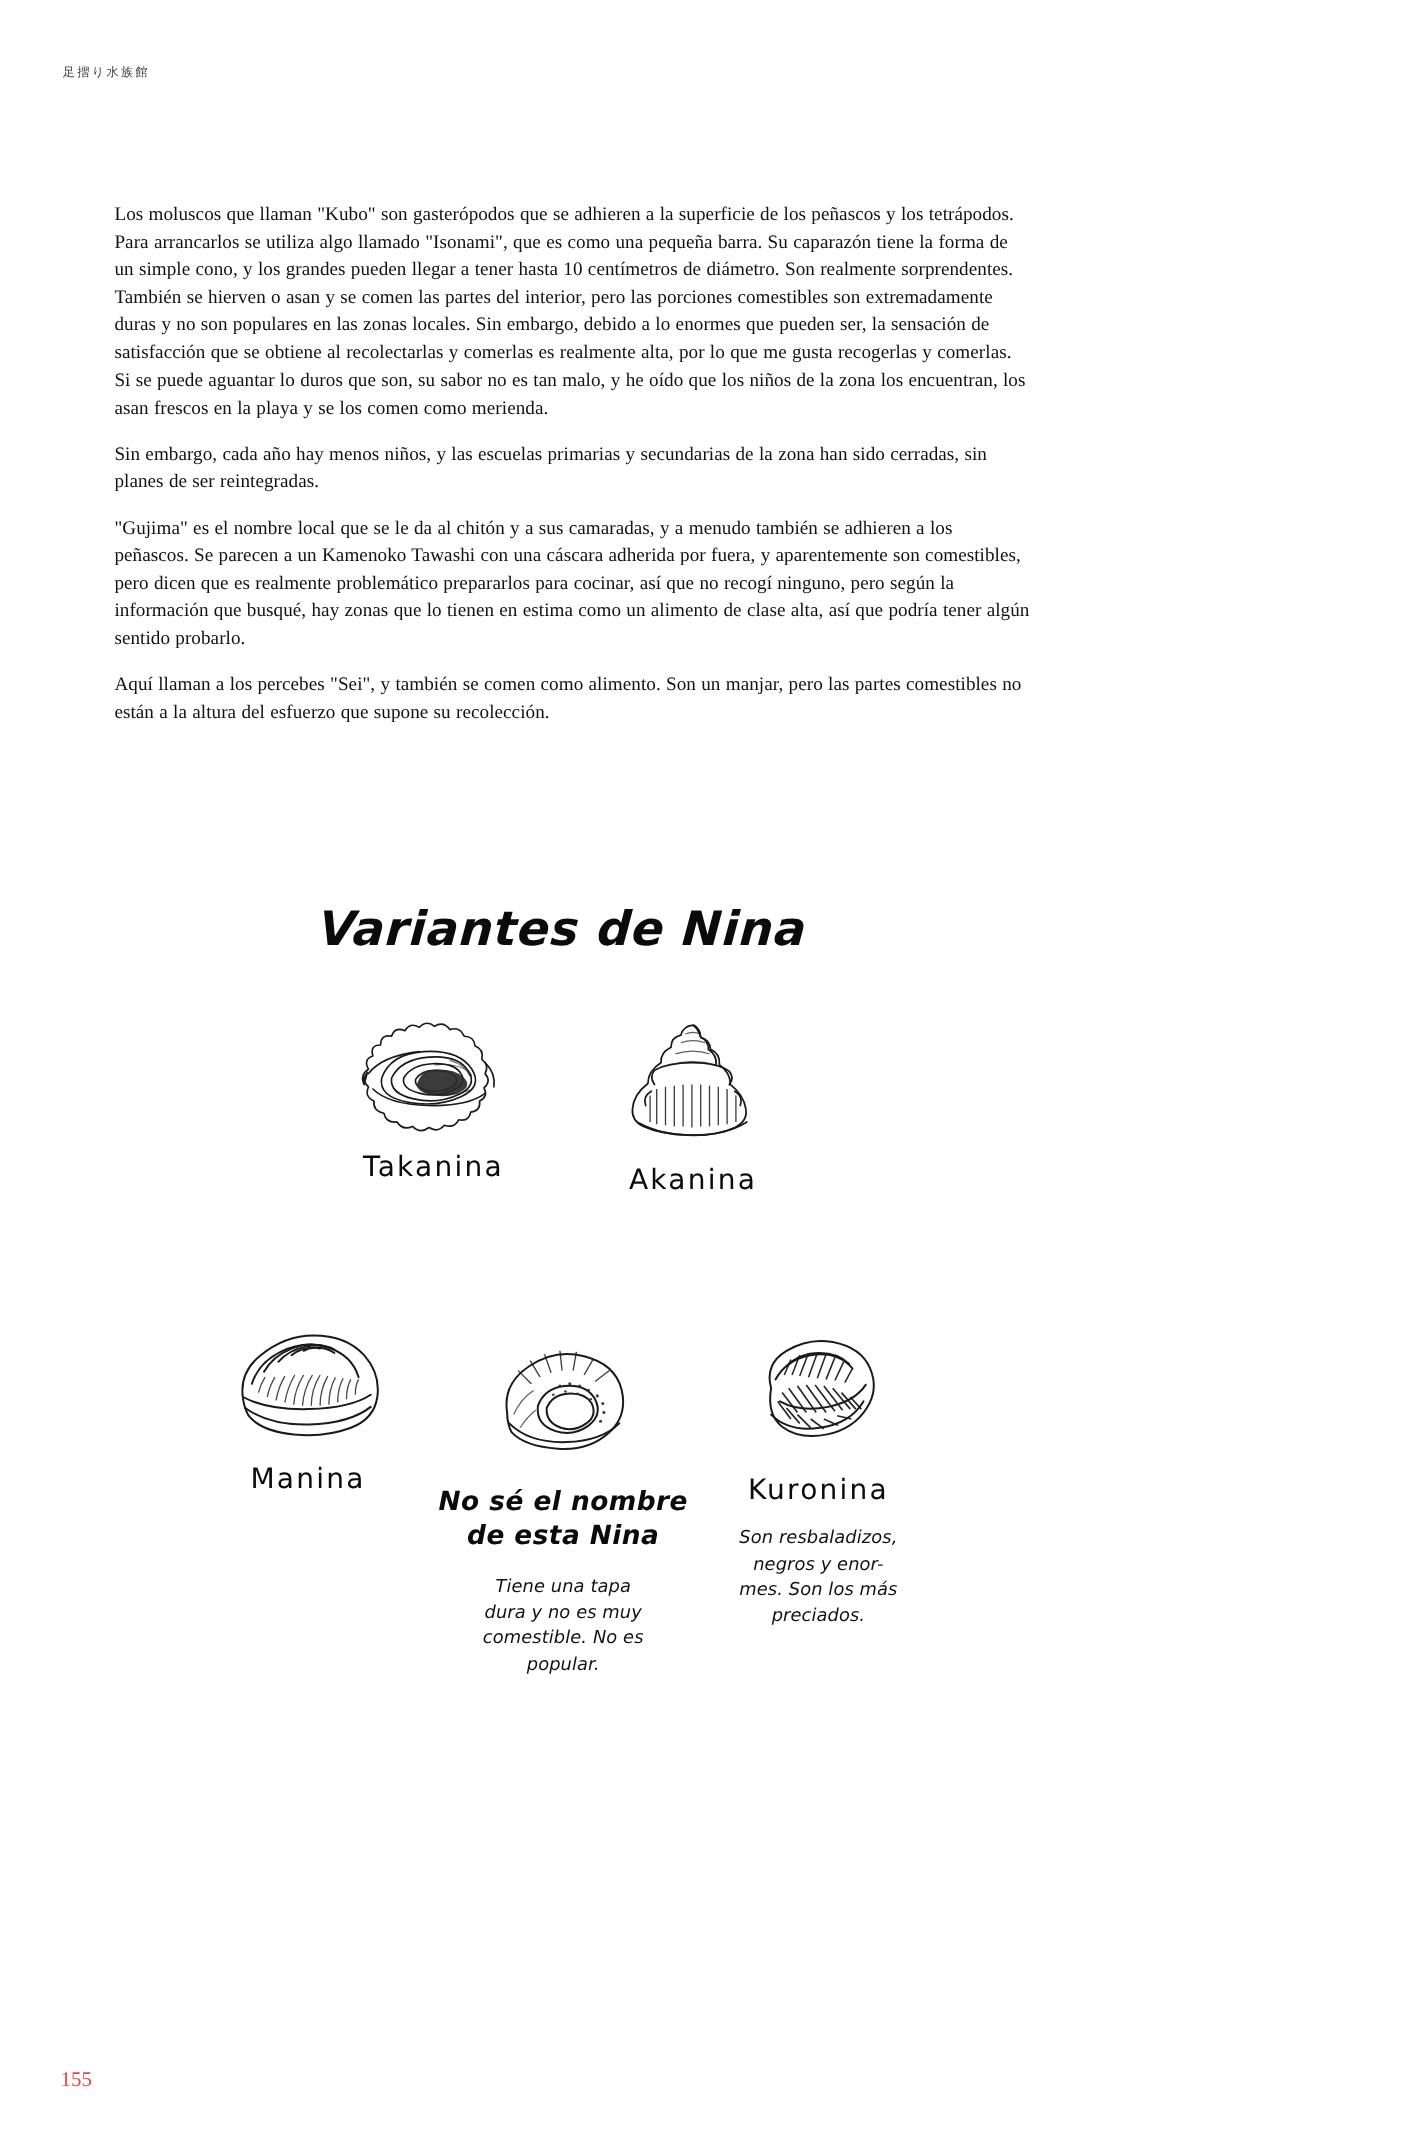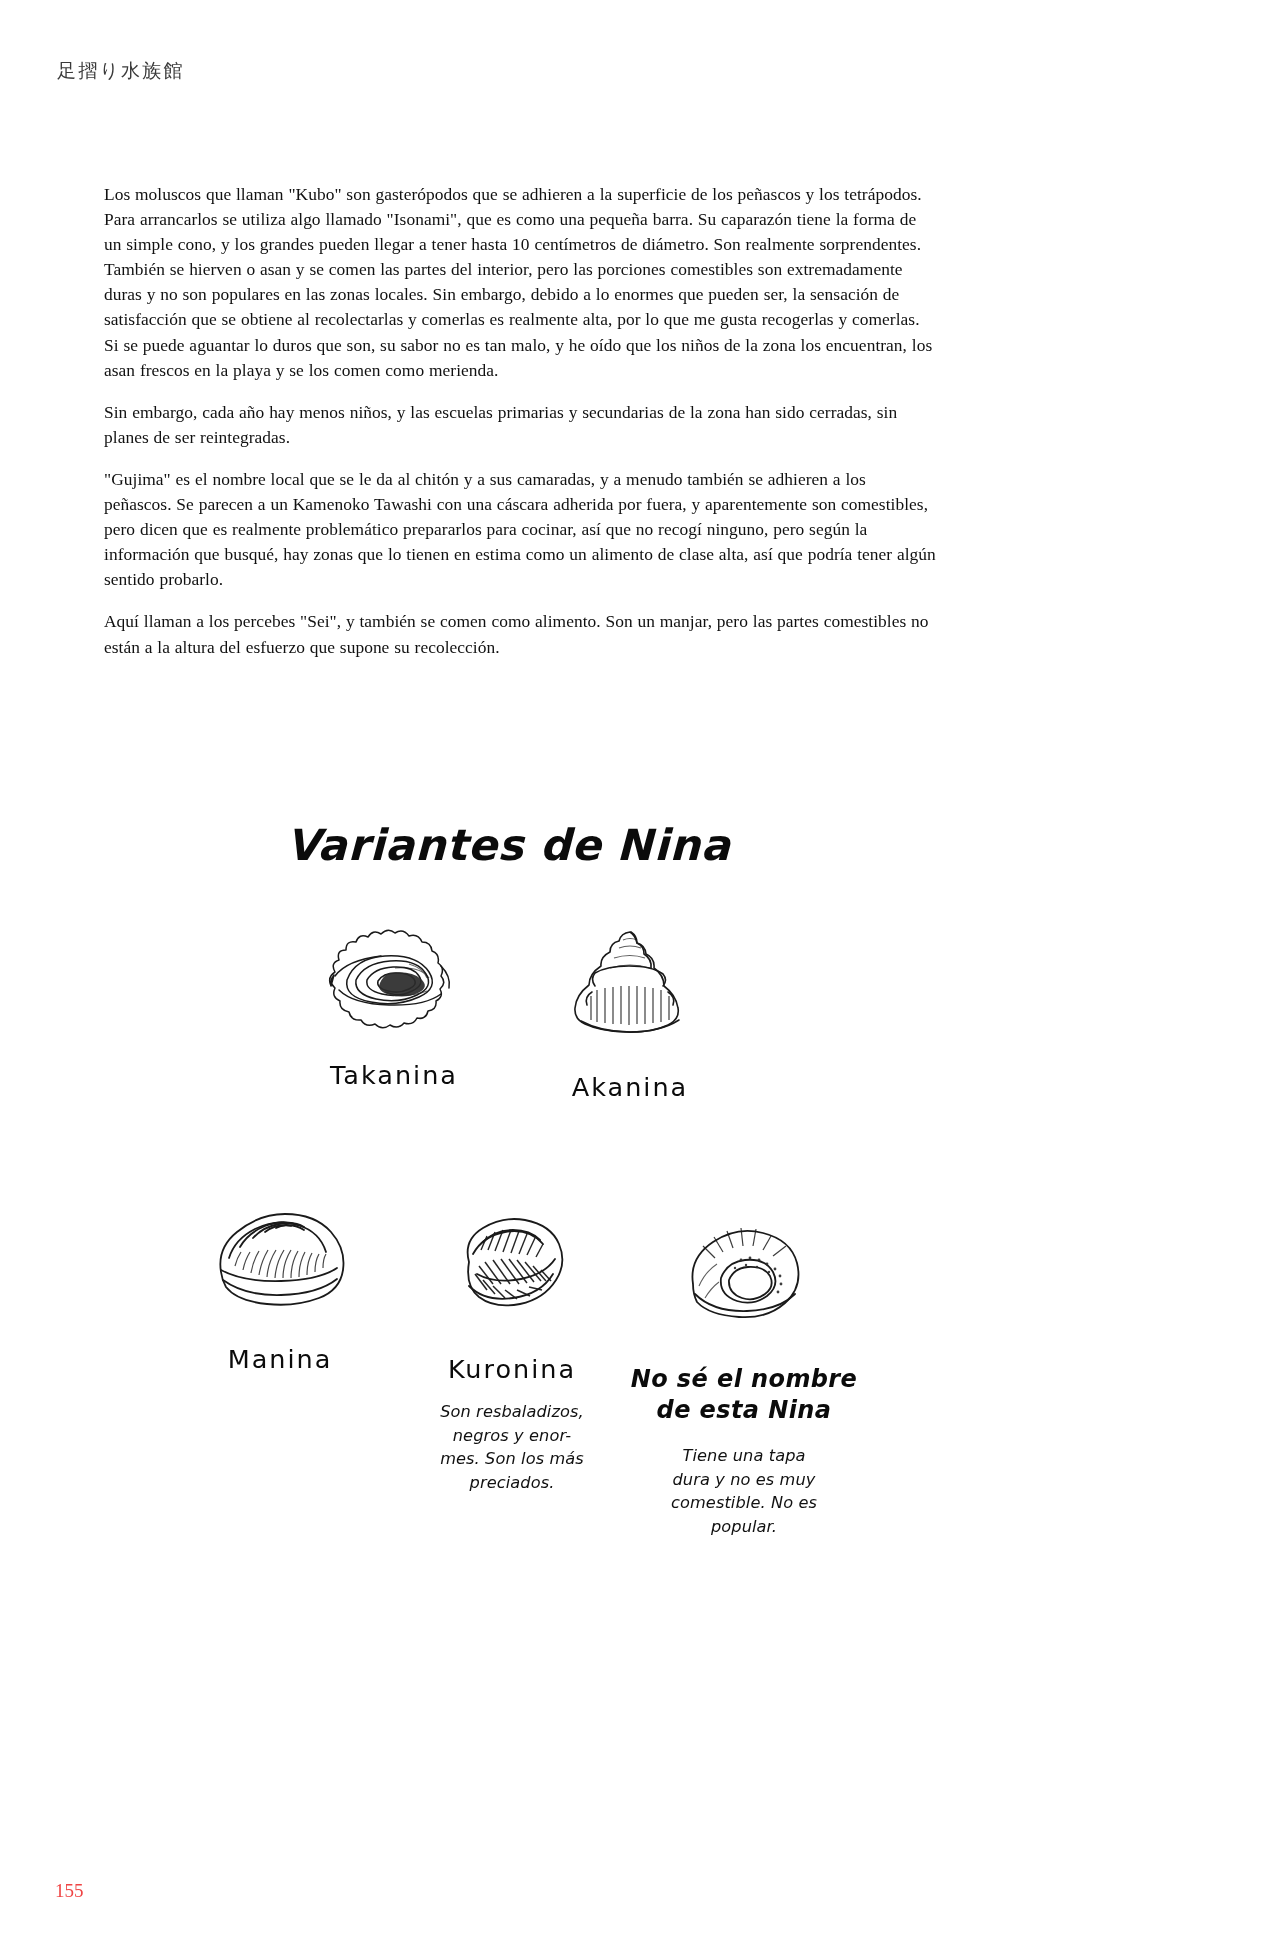--- a/index.html
+++ b/index.html
@@ -23,21 +23,21 @@
     height: 1946px;
     background: #ffffff;
   }
 
   
   .running-header {
     position: absolute;
     left: 57px;
     top: 58px;
     font-family: Liberation Sans, sans-serif;
-    font-size: 19px;
+    font-size: 11px;
     letter-spacing: 2.2px;
     color: #3a3a3a;
     white-space: nowrap;
   }
 
   
   .body-col {
     position: absolute;
     left: 104px;
     top: 182px;
@@ -102,21 +102,21 @@
     display: block;
   }
   .shell-art.tall { height: 132px; }
 
   .shell-name {
     font-family: "DejaVu Sans", sans-serif;
     font-size: 25.5px;
     font-weight: 400;
     letter-spacing: 2.0px;
     color: #0b0b0b;
-    margin-top: 20px;
+    margin-top: 6px;
     text-align: center;
     white-space: nowrap;
   }
   .shell-name.two-line {
     font-style: italic;
     font-weight: 700;
     letter-spacing: 0.4px;
     line-height: 31px;
     white-space: normal;
     font-size: 24px;
@@ -258,20 +258,64 @@
               <path d="M90 86 q1 -15 9 -28"></path>
             <path d="M98 86 q0 -15 8 -28"></path>
               <path d="M106 86 q0 -15 7 -27"></path>
             <path d="M114 85 q0 -14 6 -25"></path>
               <path d="M122 83 q0 -13 5 -22"></path>
             <path d="M130 80 q0 -11 4 -18"></path>
               <path d="M138 76 q0 -9 3 -14"></path>
           </g>
         </svg>
         <div class="shell-name">Manina</div>
+      </div>
+
+      <div class="card card-w2 offset-unknown">
+        <svg class="shell-art tall" viewBox="0 0 190 132">
+          <g fill="none" stroke="#1a1a1a" stroke-width="1.8" stroke-linecap="round" stroke-linejoin="round">
+            <path d="M44 72 q-4 -26 20 -42 q24 -16 50 -9 q28 7 34 30 q6 24 -12 40 q-18 16 -46 14 q-30 -2 -42 -15 q-4 -8 -4 -18 z"></path>
+            <path d="M72 66 q6 -16 24 -18 q20 -2 28 12 q7 14 -6 24 q-14 10 -30 5 q-18 -6 -16 -23 z"></path>
+            <path d="M80 68 q5 -12 19 -13 q16 -1 22 9 q5 11 -5 18 q-11 8 -23 4 q-14 -5 -13 -18 z"></path>
+            <path d="M46 82 q18 18 52 17 q32 -1 48 -17"></path>
+          </g>
+          <g stroke="#1a1a1a" stroke-width="1.2" fill="none" opacity="0.85">
+            <path d="M66 46 l-12 -12"></path>
+              <path d="M74 40 l-9 -15"></path>
+              <path d="M84 36 l-6 -17"></path>
+            <path d="M94 34 l-2 -18"></path>
+              <path d="M104 34 l3 -17"></path>
+              <path d="M114 38 l8 -14"></path>
+            <path d="M124 44 l13 -10"></path>
+          </g>
+          <g fill="#2a2a2a" opacity="0.9">
+            <circle cx="92" cy="48" r="1.4"></circle>
+              <circle cx="101" cy="46" r="1.4"></circle>
+            <circle cx="110" cy="48" r="1.4"></circle>
+              <circle cx="118" cy="52" r="1.4"></circle>
+            <circle cx="126" cy="57" r="1.4"></circle>
+              <circle cx="131" cy="64" r="1.4"></circle>
+            <circle cx="132" cy="72" r="1.4"></circle>
+              <circle cx="129" cy="80" r="1.4"></circle>
+            <circle cx="86" cy="56" r="1.2"></circle>
+              <circle cx="97" cy="53" r="1.2"></circle>
+            <circle cx="108" cy="55" r="1.2"></circle>
+              <circle cx="120" cy="60" r="1.2"></circle>
+          </g>
+          <g fill="none" stroke="#1a1a1a" stroke-width="1.1" opacity="0.7">
+            <path d="M50 74 q6 -14 18 -22"></path>
+            <path d="M56 86 q6 -10 14 -16"></path>
+          </g>
+        </svg>
+        <div class="shell-name two-line">No sé el nombre
+de esta Nina</div>
+        <div class="shell-caption nudge-unknown">Tiene una tapa
+dura y no es muy
+comestible. No es
+popular.</div>
       </div>
 
       <div class="card card-w2 offset-kuronina">
         <svg class="shell-art tall" viewBox="0 0 190 132">
           <g fill="none" stroke="#1a1a1a" stroke-width="1.8" stroke-linecap="round" stroke-linejoin="round">
             <path d="M52 60 q-6 -22 14 -34 q20 -12 42 -8 q26 5 34 24 q8 19 -3 36 q-12 19 -36 24 q-25 5 -41 -7 q-14 -11 -10 -35 z"></path>
             <path d="M56 52 q10 -18 32 -22 q24 -4 38 12"></path>
             <path d="M66 40 q12 -12 30 -12 q17 0 27 10"></path>
             <path d="M60 72 q18 10 44 5 q24 -5 34 -20"></path>
             <path d="M52 84 q16 16 44 12 q28 -4 40 -24"></path>
@@ -304,63 +348,19 @@
               <path d="M112 85 l13 3"></path>
           </g>
         </svg>
         <div class="shell-name">Kuronina</div>
         <div class="shell-caption nudge-kuronina">Son resbaladizos,
 negros y enor-
 mes. Son los más
 preciados.</div>
       </div>
 
-      <div class="card card-w2 offset-unknown">
-        <svg class="shell-art tall" viewBox="0 0 190 132">
-          <g fill="none" stroke="#1a1a1a" stroke-width="1.8" stroke-linecap="round" stroke-linejoin="round">
-            <path d="M44 72 q-4 -26 20 -42 q24 -16 50 -9 q28 7 34 30 q6 24 -12 40 q-18 16 -46 14 q-30 -2 -42 -15 q-4 -8 -4 -18 z"></path>
-            <path d="M72 66 q6 -16 24 -18 q20 -2 28 12 q7 14 -6 24 q-14 10 -30 5 q-18 -6 -16 -23 z"></path>
-            <path d="M80 68 q5 -12 19 -13 q16 -1 22 9 q5 11 -5 18 q-11 8 -23 4 q-14 -5 -13 -18 z"></path>
-            <path d="M46 82 q18 18 52 17 q32 -1 48 -17"></path>
-          </g>
-          <g stroke="#1a1a1a" stroke-width="1.2" fill="none" opacity="0.85">
-            <path d="M66 46 l-12 -12"></path>
-              <path d="M74 40 l-9 -15"></path>
-              <path d="M84 36 l-6 -17"></path>
-            <path d="M94 34 l-2 -18"></path>
-              <path d="M104 34 l3 -17"></path>
-              <path d="M114 38 l8 -14"></path>
-            <path d="M124 44 l13 -10"></path>
-          </g>
-          <g fill="#2a2a2a" opacity="0.9">
-            <circle cx="92" cy="48" r="1.4"></circle>
-              <circle cx="101" cy="46" r="1.4"></circle>
-            <circle cx="110" cy="48" r="1.4"></circle>
-              <circle cx="118" cy="52" r="1.4"></circle>
-            <circle cx="126" cy="57" r="1.4"></circle>
-              <circle cx="131" cy="64" r="1.4"></circle>
-            <circle cx="132" cy="72" r="1.4"></circle>
-              <circle cx="129" cy="80" r="1.4"></circle>
-            <circle cx="86" cy="56" r="1.2"></circle>
-              <circle cx="97" cy="53" r="1.2"></circle>
-            <circle cx="108" cy="55" r="1.2"></circle>
-              <circle cx="120" cy="60" r="1.2"></circle>
-          </g>
-          <g fill="none" stroke="#1a1a1a" stroke-width="1.1" opacity="0.7">
-            <path d="M50 74 q6 -14 18 -22"></path>
-            <path d="M56 86 q6 -10 14 -16"></path>
-          </g>
-        </svg>
-        <div class="shell-name two-line">No sé el nombre
-de esta Nina</div>
-        <div class="shell-caption nudge-unknown">Tiene una tapa
-dura y no es muy
-comestible. No es
-popular.</div>
-      </div>
-
     </div>
 
   </div>
 
   <div class="folio">155</div>
 
 </div>
 
 </body></html>

